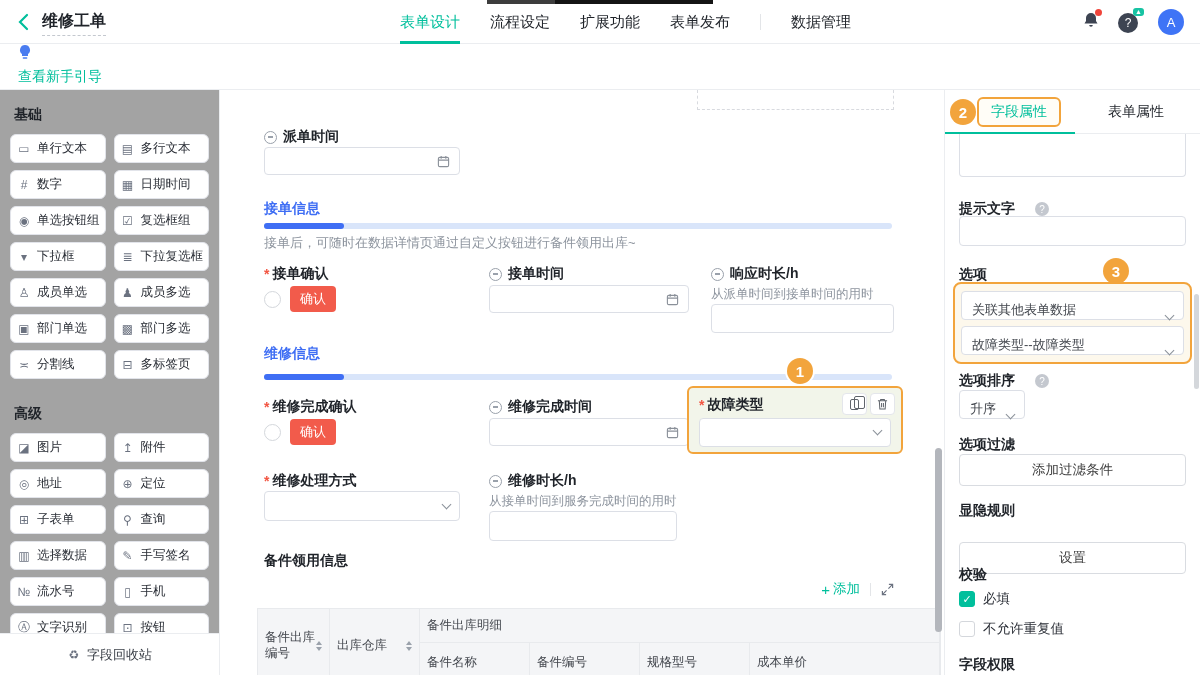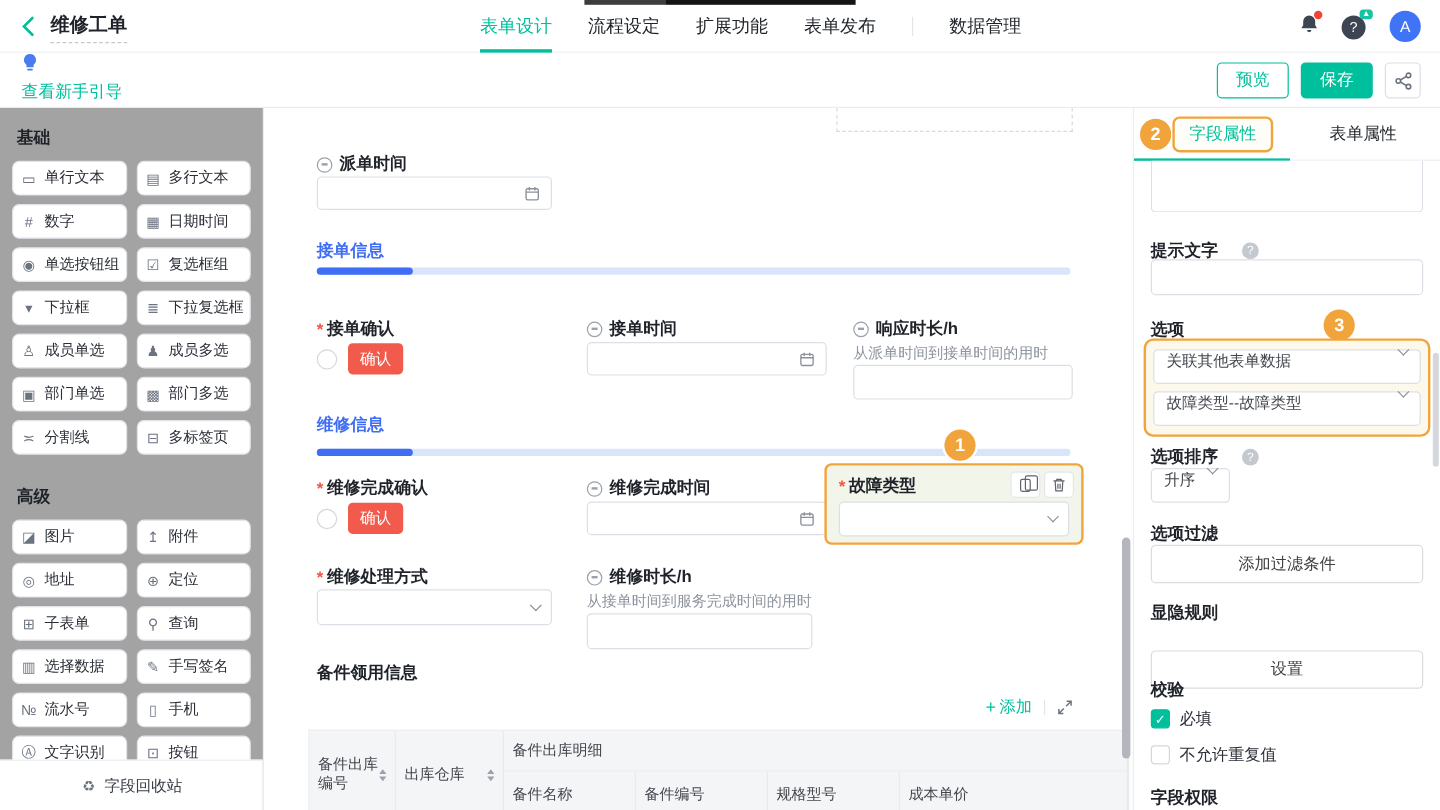--- a/index.html
+++ b/index.html
@@ -97,21 +97,21 @@
   .plabel { position:absolute; left:14px; display:flex; align-items:center; gap:20px;
     font-size:14px; font-weight:bold; color:#1f2329; }
   .qmark { width:14px; height:14px; border-radius:50%; background:#c4c8cf; color:#fff; font-size:10px;
     font-weight:normal; display:flex; align-items:center; justify-content:center; }
   .pinput { position:absolute; left:14px; width:227px; border:1px solid #dcdfe6; border-radius:4px; background:#fff; }
   .pbtn { position:absolute; left:14px; width:227px; height:32px; border:1px solid #d9dce1; border-radius:4px;
     background:#fff; font-size:13.5px; color:#404040; display:flex; align-items:center; justify-content:center; cursor:pointer; }
   .optbox { position:absolute; left:8px; top:192px; width:239px; border:2px solid #F2A43C; border-radius:8px;
     background:#fdf8ec; padding:7px 6px; display:flex; flex-direction:column; gap:6px; }
   .pselect { height:29px; border:1px solid #dcdfe6; border-radius:4px; background:#fff; display:flex;
-    align-items:flex-start; justify-content:space-between; padding:0 10px; font-size:13px; color:#42464d; cursor:pointer; }
+    align-items:flex-end; justify-content:space-between; padding:0 10px; font-size:13px; color:#42464d; cursor:pointer; }
   .checkrow { position:absolute; left:14px; display:flex; align-items:center; gap:8px; font-size:13.5px; color:#2a2e36; }
   .cb { width:16px; height:16px; border-radius:3px; border:1px solid #d4d7dc; background:#fff; display:flex;
     align-items:center; justify-content:center; }
   .cb.checked { background:#00BF9C; border-color:#00BF9C; color:#fff; font-size:11px; }
   .scrollthumb { background:#b3b6bc; border-radius:4px; }
 </style>
 </head>
 <body>
 
 <div class="header">
@@ -147,32 +147,20 @@
 </div>
 
 <div class="toolbar">
   <div class="guide">
     <svg width="14" height="16" viewBox="0 0 14 16">
         <path d="M7 1a5 5 0 0 0-3 9v2h6v-2a5 5 0 0 0-3-9z" fill="#4a7cf0"></path>
         <rect x="4.6" y="13.2" width="4.8" height="1.5" rx="0.75" fill="#4a7cf0"></rect>
       </svg>
     <span>查看新手引导</span>
   </div>
-  <div class="tright">
-    <button class="btn-preview">预览</button>
-    <button class="btn-save">保存</button>
-    <span class="btn-share">
-      <svg width="15" height="15" viewBox="0 0 16 16" fill="none" stroke="#6b7280" stroke-width="1.4">
-          <circle cx="12.5" cy="3" r="2"></circle>
-          <circle cx="3.5" cy="8" r="2"></circle>
-          <circle cx="12.5" cy="13" r="2"></circle>
-          <path d="M5.3 7.1l5.4-3.2M5.3 8.9l5.4 3.2"></path>
-        </svg>
-    </span>
-  </div>
 </div>
 
 <div class="bodyrow">
 
   <div class="sidebar">
     <div class="sgroup-title">基础</div>
     <div class="sgrid">
       <div class="sitem">
           <span class="sic">▭</span>
           <span>单行文本</span>
@@ -299,20 +287,21 @@
       <svg width="13" height="13" viewBox="0 0 14 14" fill="none" stroke="#8a9099" stroke-width="1.2">
           <rect x="1.5" y="2.5" width="11" height="10" rx="1.5"></rect>
           <path d="M1.5 5.5h11M4.5 1v3M9.5 1v3"></path>
         </svg>
     </div>
 
     <div class="abs sectitle" style="left:44px;top:110px">接单信息</div>
     <div class="abs sectrack" style="left:44px;top:133px;width:628px">
         <span class="secfill"></span>
       </div>
+    <div class="abs fdesc" style="left:44px;top:144px;font-size:13px">接单后，可随时在数据详情页通过自定义按钮进行备件领用出库~</div>
 
     <div class="abs flabel" style="left:44px;top:175px">
       <span class="star">*</span>
       <span>接单确认</span>
     </div>
     <div class="abs" style="left:44px;top:196px;display:flex;align-items:center;gap:9px">
       <span class="radio"></span>
       <button class="btn-red">确认</button>
     </div>
 

